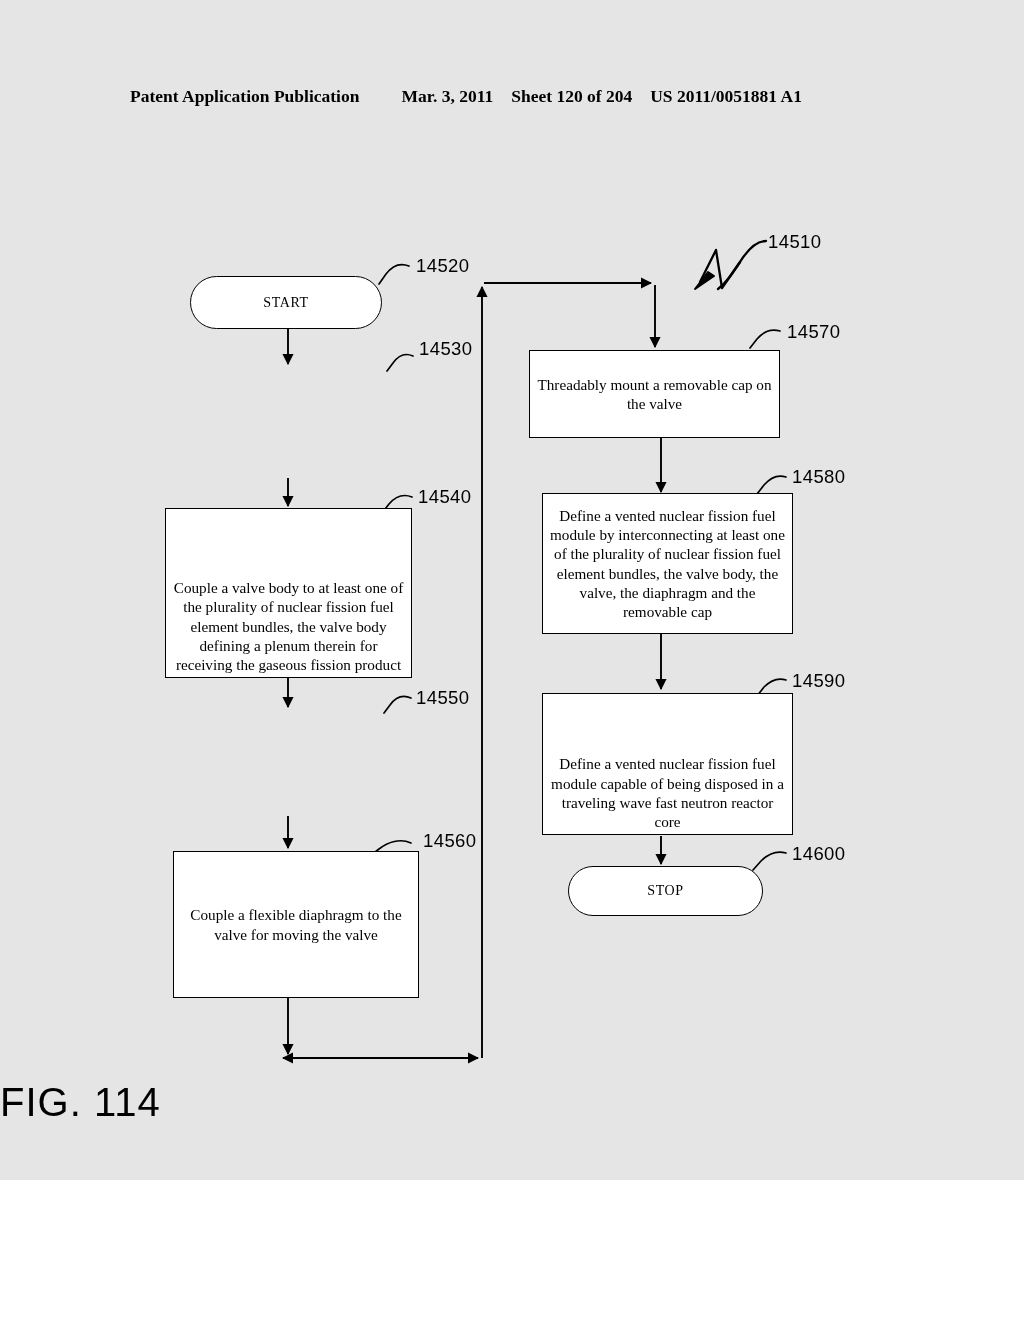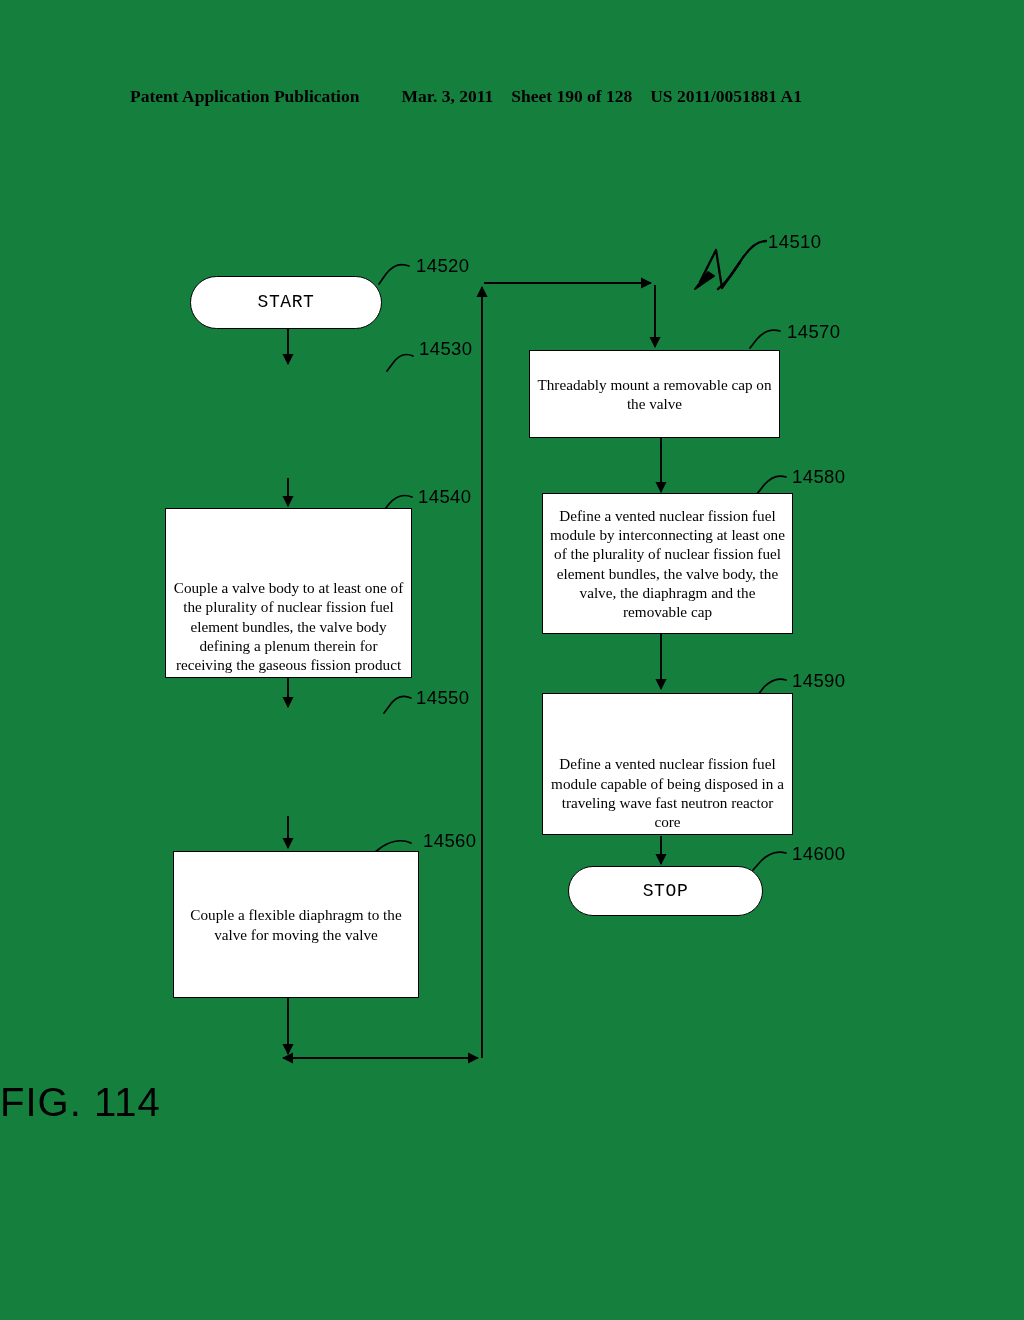--- a/index.html
+++ b/index.html
@@ -3,22 +3,22 @@
 <meta charset="utf-8">
 <style>
   html, body {
     margin: 0;
     padding: 0;
     background: #ffffff;
   }
   #page {
     position: relative;
     width: 1024px;
-    height: 1320px;
-    background: #15803d;
+    height: 1180px;
+    background: #e5e5e5;
     overflow: hidden;
     font-family: "Liberation Serif", serif;
     color: #000000;
   }
 
   
   #header {
     position: absolute;
     left: 130px;
     top: 86px;
@@ -58,22 +58,22 @@
     text-align: center;
     font-family: "Liberation Serif", serif;
     font-size: 15.2px;
     line-height: 1.26;
     padding: 3px 7px;
   }
   .node .node-text { display: block; width: 100%; }
 
   .terminal {
     border-radius: 999px;
-    font-family: Liberation Mono, monospace;
-    font-size: 18px;
+    font-family: Liberation Serif, serif;
+    font-size: 14px;
     letter-spacing: 0.6px;
   }
 
   
   .refnum {
     position: absolute;
     font-family: "Liberation Sans", sans-serif;
     font-size: 18.5px;
     letter-spacing: 0.4px;
     white-space: nowrap;
@@ -93,21 +93,21 @@
   }
 </style>
 </head>
 <body>
 
 <div id="page">
 
   <div id="header">
     <span class="h-pub">Patent Application Publication</span>
     <span class="h-date">Mar. 3, 2011</span>
-    <span class="h-sheet">Sheet 190 of 128</span>
+    <span class="h-sheet">Sheet 120 of 204</span>
     <span class="h-doc">US 2011/0051881 A1</span>
   </div>
 
   <div id="flow">
     <svg width="1024" height="1320" viewBox="0 0 1024 1320" xmlns="http://www.w3.org/2000/svg">
       <defs>
         <marker id="arrow" viewBox="0 0 10 10" refX="9" refY="5" markerWidth="6" markerHeight="6" orient="auto-start-reverse">
           <path d="M 0 0 L 10 5 L 0 10 z" fill="#000"></path>
         </marker>
       </defs>

